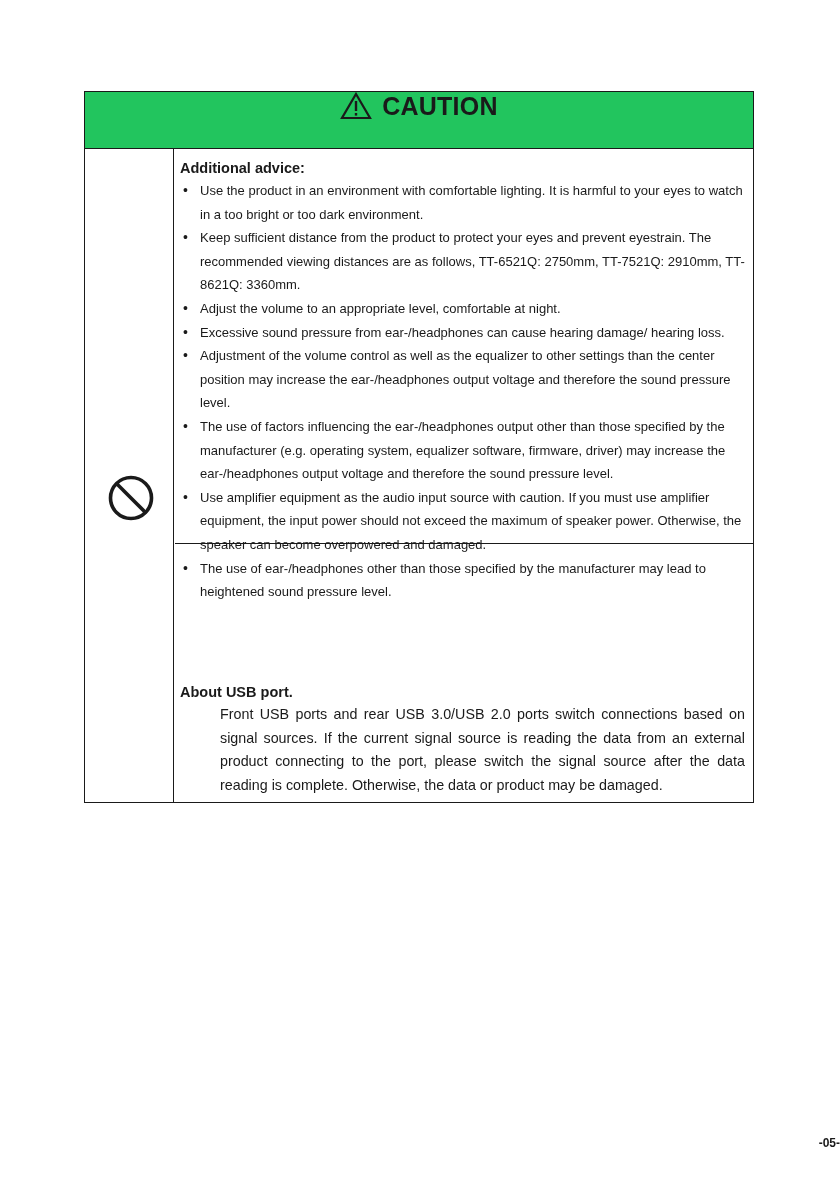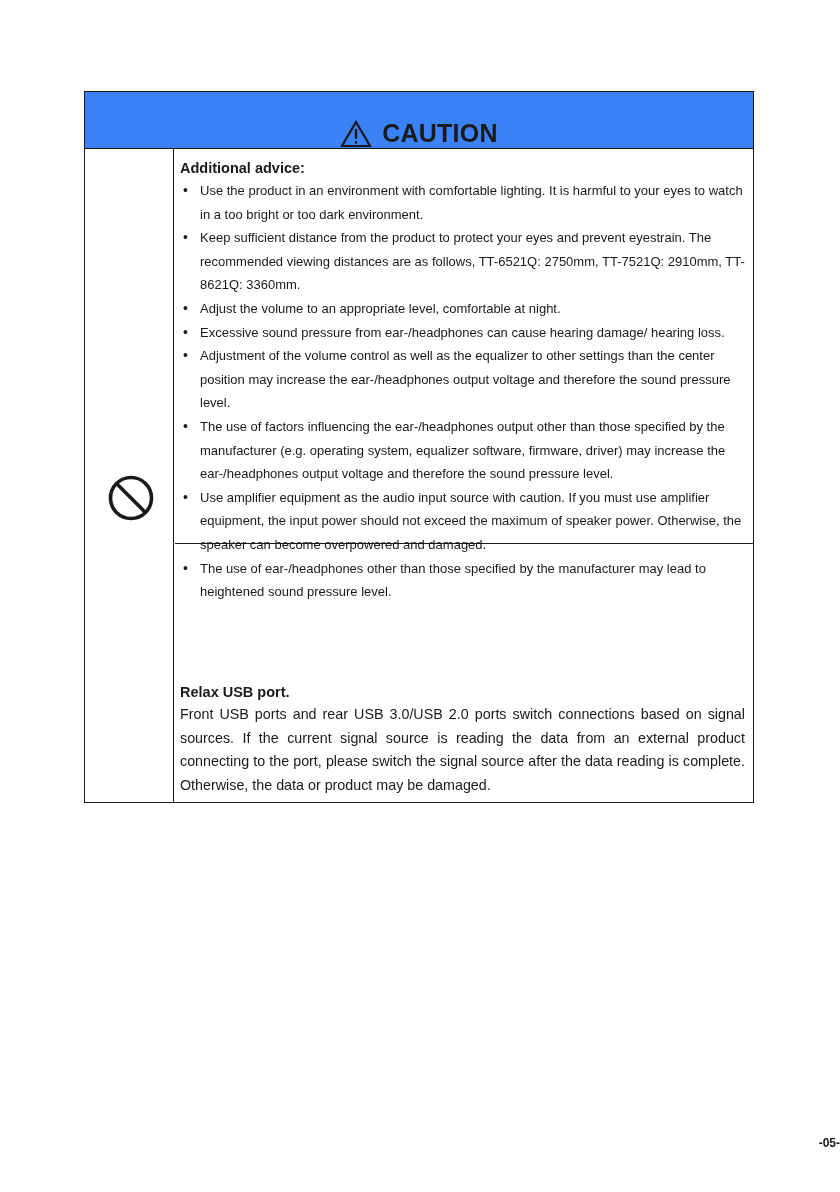--- a/index.html
+++ b/index.html
@@ -6,22 +6,22 @@
     body {
       width: 840px; height: 1192px; position: relative; overflow: hidden;
       font-family: "Liberation Sans", sans-serif; color: #1a1a1a;
     }
     .caution-table {
       position: absolute; left: 84px; top: 91px; width: 670px; height: 712px;
       border: 1.5px solid #1a1a1a; box-sizing: border-box;
     }
     .header {
       position: absolute; left: 0; top: 0; right: 0; height: 56px;
-      background: #3b82f6; border-bottom: 1.5px solid #1a1a1a;
-      display: flex; align-items: flex-end; justify-content: center; gap: 10px;
+      background: #22c55e; border-bottom: 1.5px solid #1a1a1a;
+      display: flex; align-items: flex-start; justify-content: center; gap: 10px;
     }
     .header-title { font-size: 25px; font-weight: bold; letter-spacing: 0.2px; }
     .warn-icon { width: 32px; height: 28px; display: inline-block; }
     .left-col {
       position: absolute; left: 0; top: 57px; bottom: 0; width: 88px;
       border-right: 1.5px solid #1a1a1a;
     }
     .prohibit-icon { position: absolute; left: 23px; top: 326px; width: 46px; height: 46px; }
     .section1 {
       position: absolute; left: 90px; top: 57px; right: 0; height: 395px;
@@ -36,21 +36,21 @@
     ul.advice { list-style: none; margin: 0; padding: 0; }
     ul.advice li {
       position: relative; font-size: 13px; line-height: 23.6px;
       padding-left: 20px; padding-right: 2px;
     }
     ul.advice li::before {
       content: "•"; position: absolute; left: 3px; top: 0; font-size: 14px;
     }
     .usb-body {
       font-size: 14.3px; line-height: 23.6px; text-align: justify;
-      text-align-last: left; padding-right: 0;
+      text-align-last: left; padding-right: 0; margin-left: 40px;
     }
     .page-number {
       position: absolute; left: 0; right: 0; top: 1136px; text-align: right;
       font-size: 12px; font-weight: bold;
     }
   </style>
 </head>
 <body>
 
 <div class="caution-table">
@@ -78,18 +78,18 @@
       <li>Adjust the volume to an appropriate level, comfortable at night.</li>
       <li>Excessive sound pressure from ear-/headphones can cause hearing damage/ hearing loss.</li>
       <li>Adjustment of the volume control as well as the equalizer to other settings than the center position may increase the ear-/headphones output voltage and therefore the sound pressure level.</li>
       <li>The use of factors influencing the ear-/headphones output other than those specified by the manufacturer (e.g. operating system, equalizer software, firmware, driver) may increase the ear-/headphones output voltage and therefore the sound pressure level.</li>
       <li>Use amplifier equipment as the audio input source with caution. If you must use amplifier equipment, the input power should not exceed the maximum of speaker power. Otherwise, the speaker can become overpowered and damaged.</li>
       <li>The use of ear-/headphones other than those specified by the manufacturer may lead to heightened sound pressure level.</li>
     </ul>
   </div>
 
   <div class="section2">
-    <div class="sec-title">Relax USB port.</div>
+    <div class="sec-title">About USB port.</div>
     <div class="usb-body">Front USB ports and rear USB 3.0/USB 2.0 ports switch connections based on signal sources. If the current signal source is reading the data from an external product connecting to the port, please switch the signal source after the data reading is complete. Otherwise, the data or product may be damaged.</div>
   </div>
 </div>
 
 <div class="page-number">-05-</div>
 
 </body></html>

